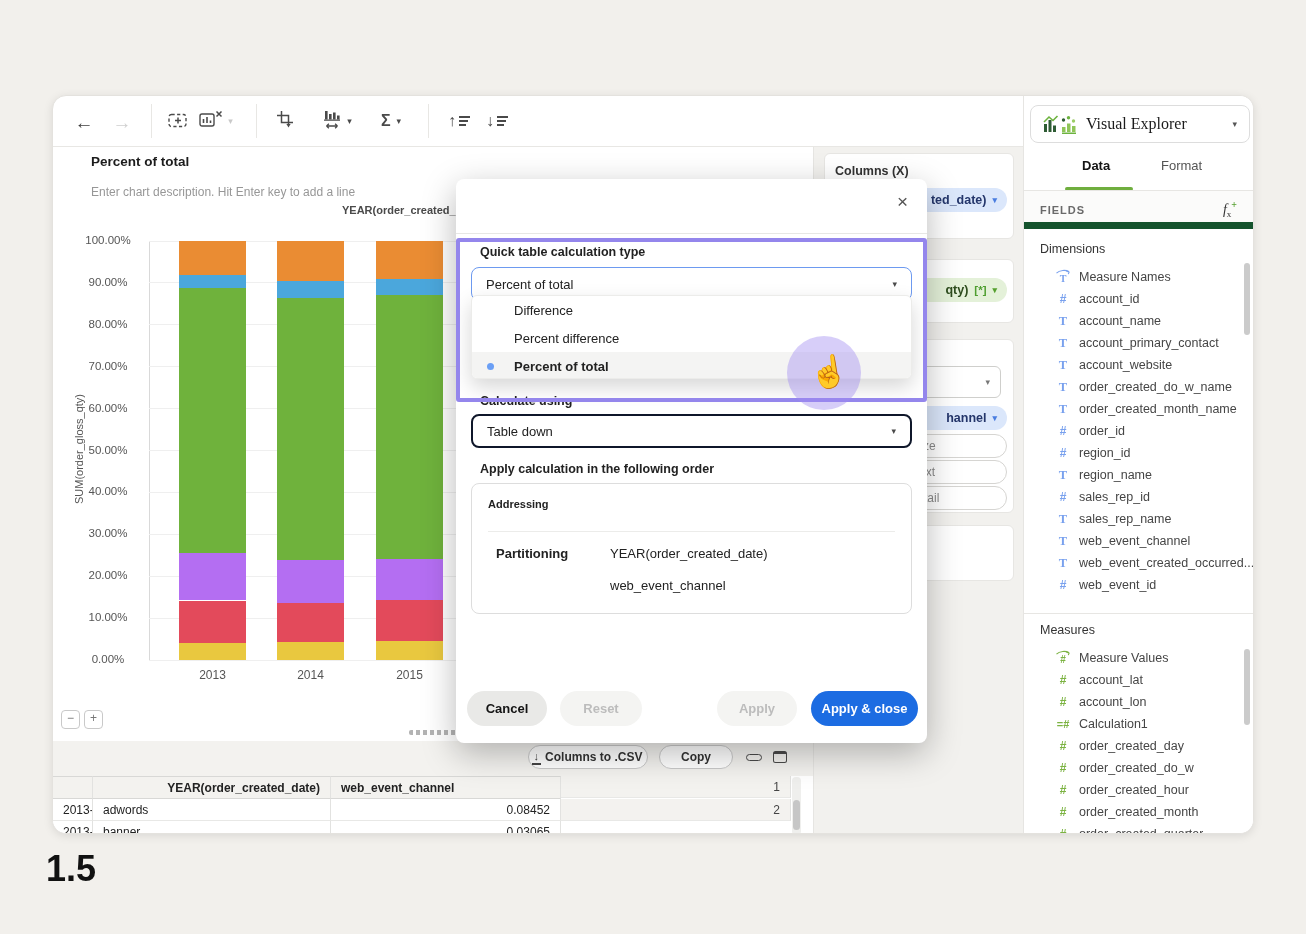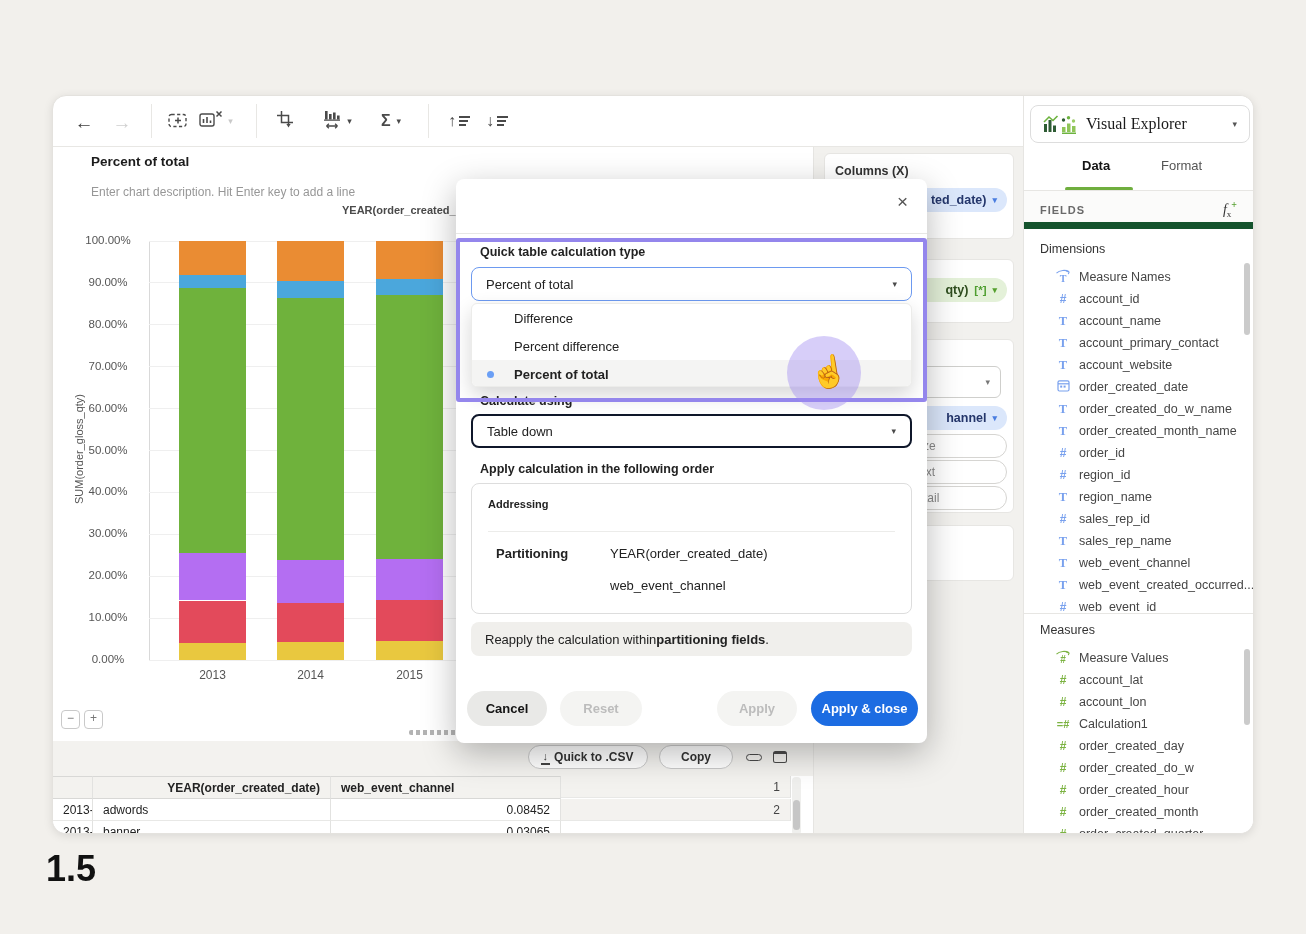--- a/index.html
+++ b/index.html
@@ -66,21 +66,21 @@
          box-shadow:0 10px 34px rgba(0,0,0,.28);z-index:20;}
   .modal-title{position:absolute;left:24px;top:15px;font-family:"Liberation Serif",serif;font-size:20px;font-weight:600;color:#1d1d1d;}
   .modal-close{position:absolute;right:19px;top:12px;font-size:19px;color:#555;cursor:pointer;}
   .modal-hdr-line{position:absolute;left:0;top:54px;width:100%;height:1px;background:#e7e7e5;}
   .sec-label{position:absolute;font-size:12.5px;font-weight:bold;color:#222;}
   .select{position:absolute;height:34px;border-radius:8px;background:#fff;box-sizing:border-box;display:flex;align-items:center;
           font-size:13px;color:#222;padding:0 14px;cursor:pointer;}
   .select .caret{margin-left:auto;}
   .sel-blue{border:1.5px solid #6d9af0;}
   .sel-gray{border:2px solid #0f172a;}
-  .dd{position:absolute;left:15px;top:124px;width:441px;height:84px;background:#fff;border-radius:6px;border:1px solid #ececea;
+  .dd{position:absolute;left:15px;top:116px;width:441px;height:84px;background:#fff;border-radius:6px;border:1px solid #ececea;
       box-shadow:0 8px 20px rgba(0,0,0,.16);z-index:5;box-sizing:border-box;overflow:hidden;}
   .dd-option{height:28px;display:flex;align-items:center;font-size:13px;color:#222;cursor:pointer;position:relative;padding-left:42px;}
   .dd-option.dd-selected{background:#f4f4f3;font-weight:bold;}
   .dd-dot{position:absolute;left:15px;width:7px;height:7px;border-radius:50%;background:#6b9ff5;}
   .order-box{position:absolute;left:15px;top:304px;width:441px;height:131px;border:1px solid #ddd;border-radius:8px;box-sizing:border-box;}
   .order-div{position:absolute;left:16px;right:16px;top:47px;height:1px;background:#ececea;}
   .reapply{position:absolute;left:15px;top:443px;width:441px;height:34px;background:#f0efec;border-radius:8px;display:flex;
            align-items:center;padding:0 14px;font-size:13px;color:#222;box-sizing:border-box;}
   .mbtn{position:absolute;top:512px;height:35px;border-radius:18px;display:flex;align-items:center;justify-content:center;
         font-size:13px;font-weight:bold;cursor:pointer;box-sizing:border-box;}
@@ -254,21 +254,21 @@
         <div class="xtick" style="left: 323px; top: 572px; width: 67px;">2015</div>
       </div>
 
     <div class="zoom-btn" style="left:8px;top:614px;">−</div>
     <div class="zoom-btn" style="left:31px;top:614px;">+</div>
     <div class="hdash" style="left:356px;top:634px;width:56px;"></div>
 
     <div class="strip"></div>
     <div class="pill-btn" style="left:475px;top:649px;width:120px;">
       <span class="dl">↓</span>
-      <span>Quick to .CSV</span>
+      <span>Columns to .CSV</span>
     </div>
     <div class="pill-btn" style="left:606px;top:649px;width:74px;">
       <span>Copy</span>
     </div>
     <div class="win-min" style="left:693px;top:658px;"></div>
     <div class="win-max" style="left:720px;top:655px;"></div>
 
     <div class="tbl">
       <div class="c hc numc"></div>
       <div class="c hc r">YEAR(order_created_date)</div>
@@ -409,33 +409,20 @@
 
           <div class="field-item">
             <span class="f-icon">
 
               <span class="f-text">T</span>
 
             </span>
             <span class="f-label">account_website</span>
           </div>
 
-          <div class="field-item">
-            <span class="f-icon">
-
-              <span><svg width="13" height="13" viewBox="0 0 13 13">
-                  <rect x="1" y="1.8" width="11" height="10.2" rx="1.5" fill="none" stroke="currentColor" stroke-width="1.2"></rect>
-                  <path d="M1 4.8 H12" stroke="currentColor" stroke-width="1.2"></path>
-                  <rect x="3.2" y="6.6" width="2" height="2" fill="currentColor"></rect>
-                  <rect x="6.6" y="6.6" width="2" height="2" fill="currentColor"></rect>
-                </svg></span>
-
-            </span>
-            <span class="f-label">order_created_date</span>
-          </div>
 
           <div class="field-item">
             <span class="f-icon">
 
               <span class="f-text">T</span>
 
             </span>
             <span class="f-label">order_created_do_w_name</span>
           </div>
 
@@ -648,25 +635,20 @@
 
       <div class="sec-label" style="left:24px;top:283px;">Apply calculation in the following order</div>
       <div class="order-box">
         <div class="sec-label" style="left:16px;top:14px;font-size:11px;">Addressing</div>
         <div class="order-div"></div>
         <div class="sec-label" style="left:24px;top:62px;font-size:13px;">Partitioning</div>
         <div class="abs" style="left:138px;top:62px;font-size:13px;color:#222;">YEAR(order_created_date)</div>
         <div class="abs" style="left:138px;top:94px;font-size:13px;color:#222;">web_event_channel</div>
       </div>
 
-      <div class="reapply">
-        <span>Reapply the calculation within </span>
-          <b>partitioning fields</b>
-          <span>.</span>
-      </div>
 
       <div class="mbtn enabled-gray" style="left:11px;width:80px;">Cancel</div>
       <div class="mbtn disabled" style="left:104px;width:82px;">Reset</div>
       <div class="mbtn disabled" style="left:261px;width:80px;">Apply</div>
       <div class="mbtn primary" style="left:355px;width:107px;">Apply &amp; close</div>
     </div>
 
     <div class="hl-box"></div>
     <div class="cursor-halo"></div>
     <div class="cursor-hand">☝</div>

